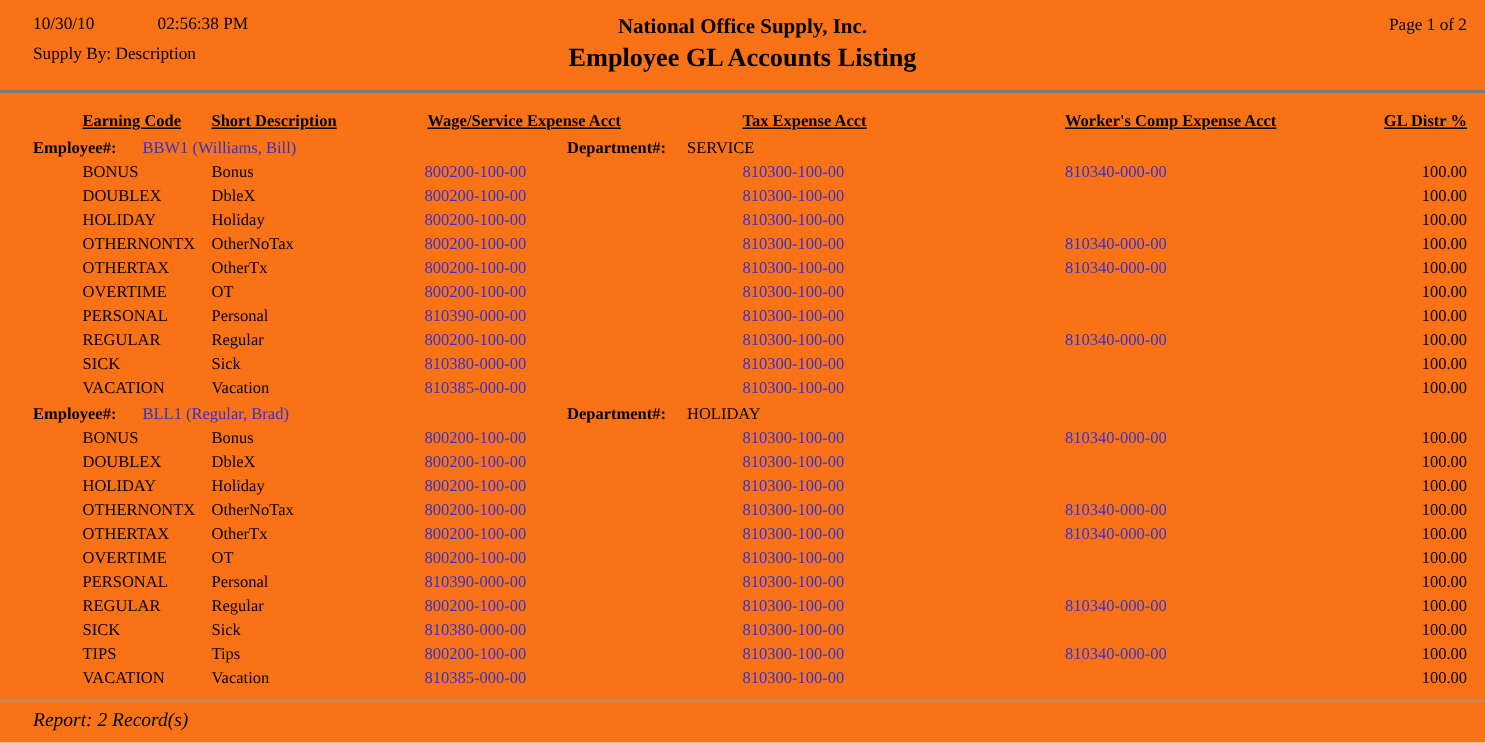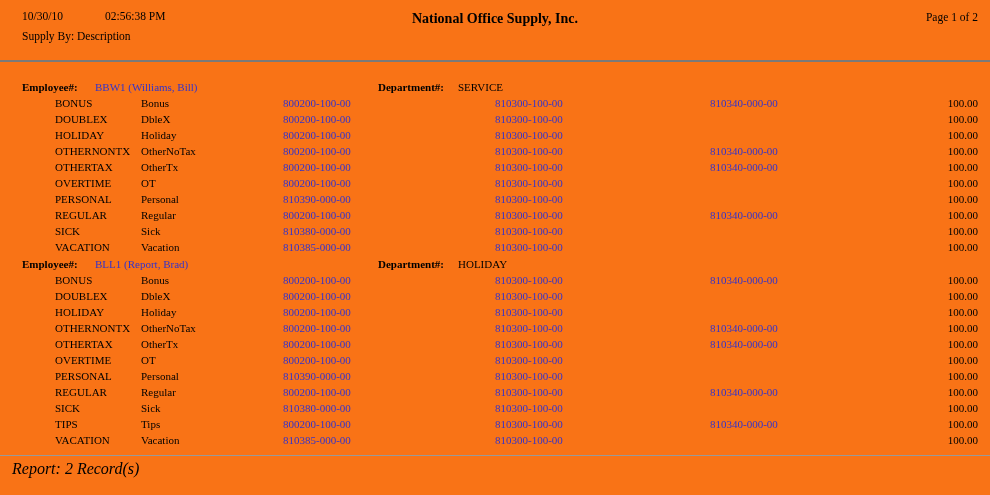--- a/index.html
+++ b/index.html
@@ -24,52 +24,61 @@
   .row{position:relative;height:16px;}
   .col-headers{margin-top:13px;font-weight:bold;}
   .col-headers span{text-decoration:underline;white-space:nowrap;}
   .ch1{position:absolute;left:55px;}
   .ch2{position:absolute;left:141px;}
   .ch3{position:absolute;left:285px;}
   .ch4{position:absolute;left:495px;}
   .ch5{position:absolute;left:710px;}
   .ch6{position:absolute;right:12px;text-align:right;}
   
-  .report-body{margin-top:19px;}
+  .report-body{margin-top:2px;}
   .c1{position:absolute;left:55px;white-space:nowrap;}
   .c2{position:absolute;left:141px;white-space:nowrap;}
   .c3{position:absolute;left:283px;white-space:nowrap;}
   .c4{position:absolute;left:495px;white-space:nowrap;}
   .c5{position:absolute;left:710px;white-space:nowrap;}
   .c6{position:absolute;right:12px;text-align:right;white-space:nowrap;}
   .link{color:#3333CC;cursor:pointer;font-family:Liberation Serif, serif;}
   .emp-header{margin-top:1px;}
   .emp-label{position:absolute;left:22px;font-weight:bold;}
   .emp-id{position:absolute;left:95px;}
   .dept-label{position:absolute;left:378px;font-weight:bold;}
   .dept-value{position:absolute;left:458px;text-align:center;}
   
   .footer-rule{border:none;border-top:1px solid #999;margin:5px 0 0 0;}
-  .report-footer{margin:4px 0 0 12px;font-style:italic;font-size:16px;}
+  .report-footer{margin:4px 0 0 22px;font-style:italic;font-size:13px;}
 </style>
 </head>
 <body>
 
 <div class="page">
 
   <div class="report-header">
     <span class="hdr-date">10/30/10</span>
     <span class="hdr-time">02:56:38 PM</span>
     <span class="hdr-printedby"><span>Supply By:</span>&nbsp;<span>Description</span></span>
     <div class="hdr-company">National Office Supply, Inc.</div>
+    <div class="hdr-title">Employee GL Accounts Listing</div>
     <span class="hdr-page">Page 1 of 2</span>
   </div>
 
   <hr class="top-rule">
 
+  <div class="row col-headers">
+    <span class="ch1">Earning Code</span>
+    <span class="ch2">Short Description</span>
+    <span class="ch3">Wage/Service Expense Acct</span>
+    <span class="ch4">Tax Expense Acct</span>
+    <span class="ch5">Worker's Comp Expense Acct</span>
+    <span class="ch6">GL Distr %</span>
+  </div>
 
   <div class="report-body">
       <div class="row emp-header">
         <span class="emp-label">Employee#:</span>
         <span class="emp-id link">BBW1 (Williams, Bill)</span>
         <span class="dept-label">Department#:</span>
         <span class="dept-value">SERVICE</span>
       </div>
       <div class="row data-row">
         <span class="c1">BONUS</span>
@@ -140,21 +149,21 @@
       </div>
       <div class="row data-row">
         <span class="c1">VACATION</span>
         <span class="c2">Vacation</span>
         <span class="c3 link">810385-000-00</span>
         <span class="c4 link">810300-100-00</span>
         <span class="c6">100.00</span>
       </div>
       <div class="row emp-header">
         <span class="emp-label">Employee#:</span>
-        <span class="emp-id link">BLL1 (Report, Brad)</span>
+        <span class="emp-id link">BLL1 (Regular, Brad)</span>
         <span class="dept-label">Department#:</span>
         <span class="dept-value">HOLIDAY</span>
       </div>
       <div class="row data-row">
         <span class="c1">BONUS</span>
         <span class="c2">Bonus</span>
         <span class="c3 link">800200-100-00</span>
         <span class="c4 link">810300-100-00</span>
         <span class="c5 link">810340-000-00</span>
         <span class="c6">100.00</span>

